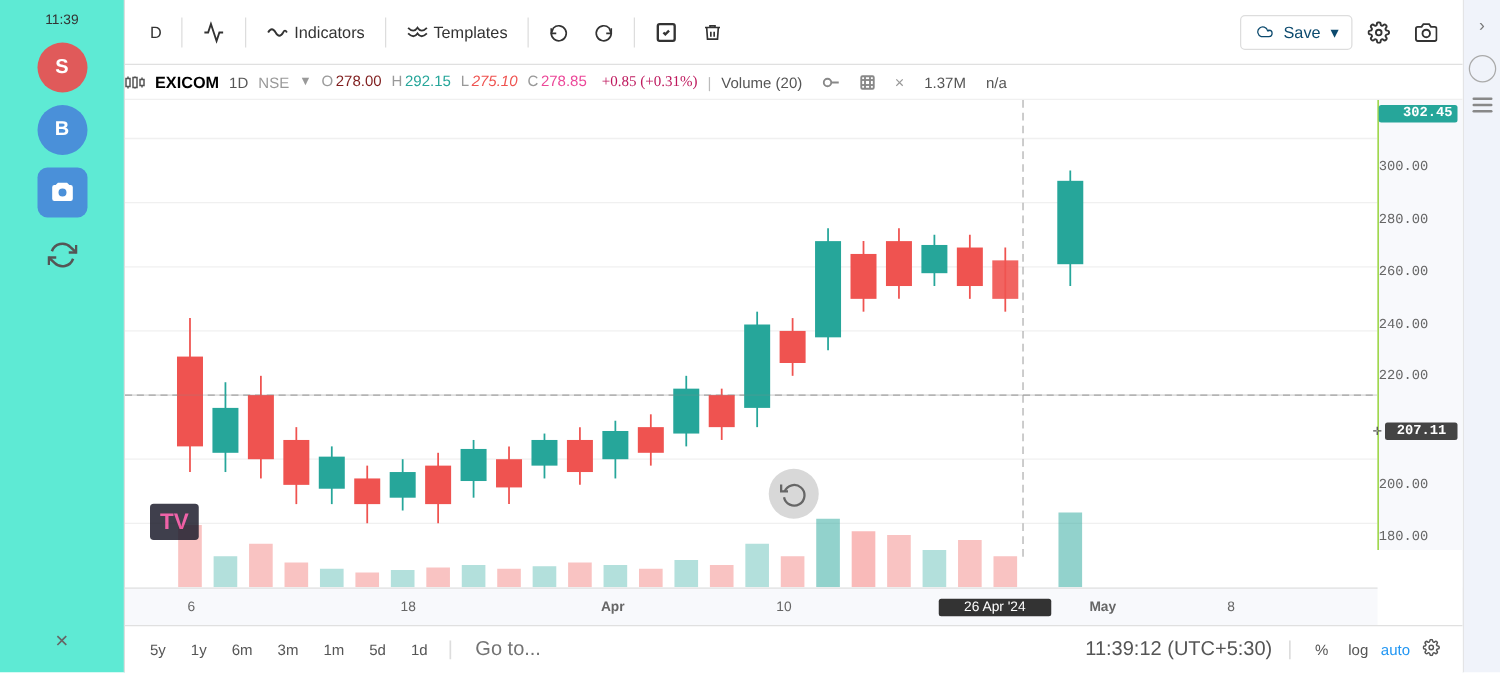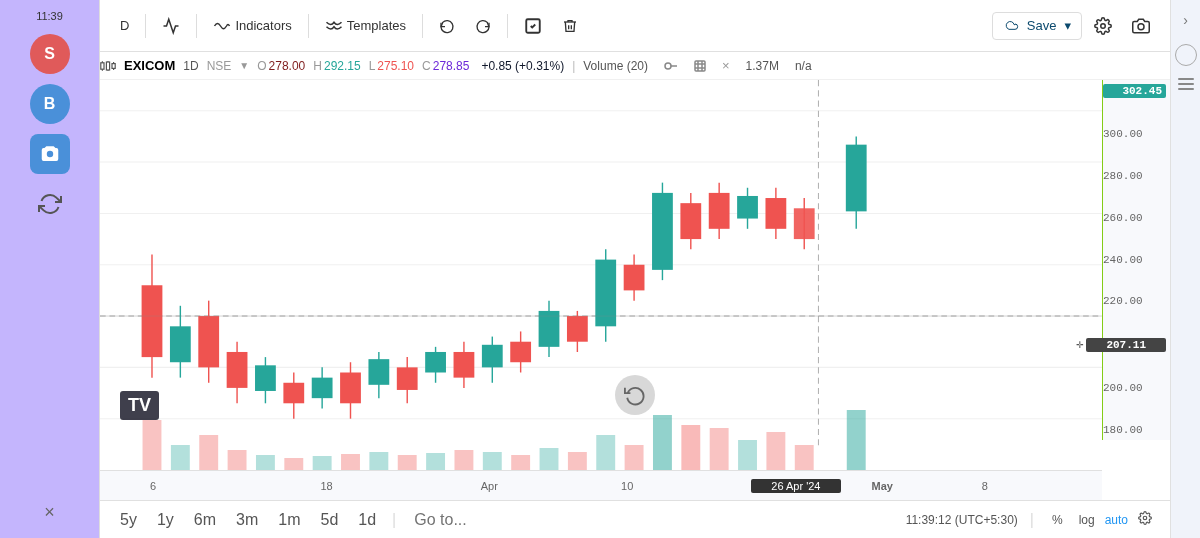--- a/index.html
+++ b/index.html
@@ -8,21 +8,21 @@
       height: 538px;
       overflow: hidden;
       font-family: -apple-system, BlinkMacSystemFont, 'Segoe UI', sans-serif;
       background: #fff;
       display: flex;
     }
 
     
     .sidebar {
       width: 100px;
-      background: #c4b5fd;
+      background: #5eead4;
       display: flex;
       flex-direction: column;
       align-items: center;
       padding: 8px 0;
       gap: 10px;
       border-right: 1px solid #ddd;
       flex-shrink: 0;
     }
     .status-bar {
       font-size: 11px;
@@ -106,23 +106,23 @@
       border-bottom: 1px solid #f0f0f0;
       flex-shrink: 0;
     }
     .chart-info .symbol { font-weight: 600; font-size: 13px; }
     .chart-info .ohlc { display: flex; gap: 8px; }
     .ohlc-item { display: flex; gap: 2px; }
     .ohlc-label { color: #999; }
     .ohlc-val { color: #333; }
     .ohlc-open .ohlc-val { color: #2196F3; }
     .ohlc-high .ohlc-val { color: #26a69a; }
-    .ohlc-low .ohlc-val { color: #ef5350; }
-    .ohlc-close .ohlc-val { color: #6d28d9; }
-    .change-pos { color: #0f172a; margin-left: 4px; }
+    .ohlc-low .ohlc-val { color: #ef5350; font-style: italic; }
+    .ohlc-close .ohlc-val { color: #ec4899; }
+    .change-pos { color: #be185d; margin-left: 4px; font-family: Liberation Serif, serif; }
     .volume-bar {
       display: flex; align-items: center; gap: 16px; color: #555; font-size: 12px;
     }
 
     
     .chart-area {
       flex: 1;
       position: relative;
       overflow: hidden;
       background: #fff;
@@ -146,21 +146,21 @@
       padding-right: 4px;
     }
     .price-label-highlight {
       background: #26a69a; color: #fff;
       border-radius: 2px; padding: 1px 4px;
       font-size: 11px; font-weight: 600;
       text-align: right;
     }
     .price-label-cursor {
       background: #444; color: #fff;
-      border-radius: 2px; padding: 1px 20px;
+      border-radius: 2px; padding: 1px 9px;
       font-size: 11px; font-weight: 600;
       text-align: right;
     }
 
     
     .time-axis {
       height: 30px;
       border-top: 1px solid #e0e0e0;
       display: flex; align-items: center;
       padding: 0 8px;
@@ -172,23 +172,23 @@
     .candle-svg {
       position: absolute;
       left: 0; top: 0;
       width: calc(100% - 68px);
       height: 100%;
     }
 
     
     .tv-watermark {
       position: absolute;
-      bottom: 50px; left: 20px;
+      bottom: 38px; left: 20px;
       background: #1e1e2d;
-      color: #ffffff; font-size: 18px; font-weight: 900;
+      color: #ec4899; font-size: 18px; font-weight: 900;
       padding: 4px 8px; border-radius: 3px;
       opacity: 0.85;
     }
 
     
     .replay-btn {
       position: absolute;
       bottom: 55px;
       left: 50%;
       transform: translateX(-50%);
@@ -231,31 +231,31 @@
 
     
     .bottom-bar {
       height: 38px;
       border-top: 1px solid #e0e0e0;
       display: flex; align-items: center;
       padding: 0 12px; gap: 4px;
       background: #fff; flex-shrink: 0;
     }
     .period-btn {
-      padding: 3px 8px; font-size: 16px;
+      padding: 3px 8px; font-size: 12px;
       border: none; background: transparent;
       cursor: pointer; color: #555; border-radius: 3px;
     }
     .goto-btn {
       padding: 3px 10px; font-size: 16px;
       border: none; background: transparent;
       cursor: pointer; color: #737373; border-radius: 3px;
     }
     .bottom-spacer { flex: 1; }
-    .timestamp { font-size: 12px; color: #555; }
+    .timestamp { font-size: 16px; color: #555; }
     .bottom-icon-btn {
       padding: 3px 6px; font-size: 12px;
       border: none; background: transparent;
       cursor: pointer; color: #555;
     }
     .auto-btn {
       font-size: 12px; color: #2196F3;
       border: none; background: transparent; cursor: pointer;
     }
 
@@ -571,21 +571,21 @@
           <div class="price-label-cursor">207.11</div>
         </div>
         <div class="price-label">200.00</div>
         <div class="price-label">180.00</div>
       </div>
     </div>
 
     <div class="time-axis" style="margin-right:68px; position:relative;">
       <span style="position:absolute; left:5%">6</span>
       <span style="position:absolute; left:22%">18</span>
-      <span style="position:absolute; left:38%; font-weight:400">Apr</span>
+      <span style="position:absolute; left:38%; font-weight:700">Apr</span>
       <span style="position:absolute; left:52%">10</span>
       <div style="position:absolute; left:65%; background:#333; color:#fff; font-size:11px; padding:1px 20px; border-radius:2px;">26 Apr '24</div>
       <span style="position:absolute; left:77%; font-weight:600">May</span>
       <span style="position:absolute; left:88%">8</span>
     </div>
   </div>
 
   <div class="bottom-bar">
     <button class="period-btn">5y</button>
     <button class="period-btn">1y</button>

